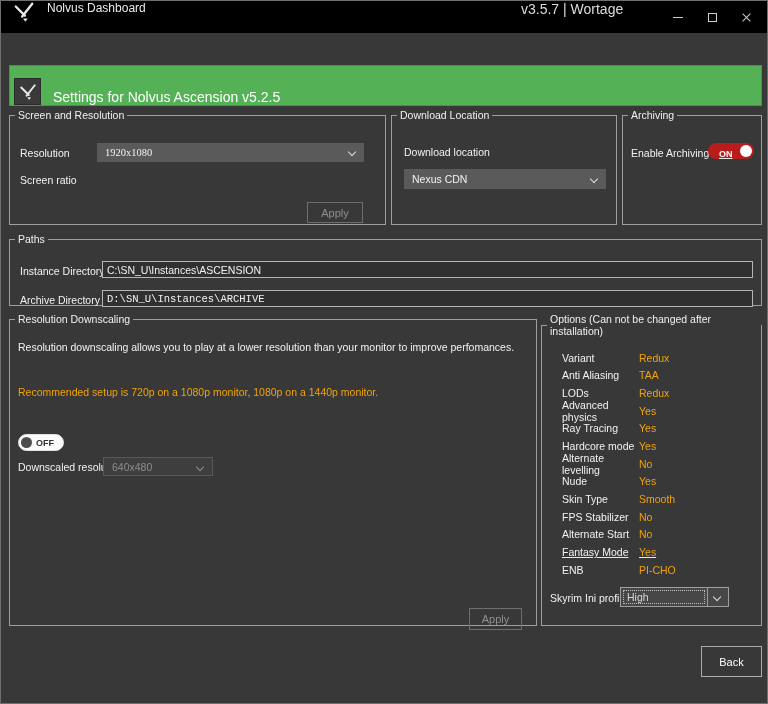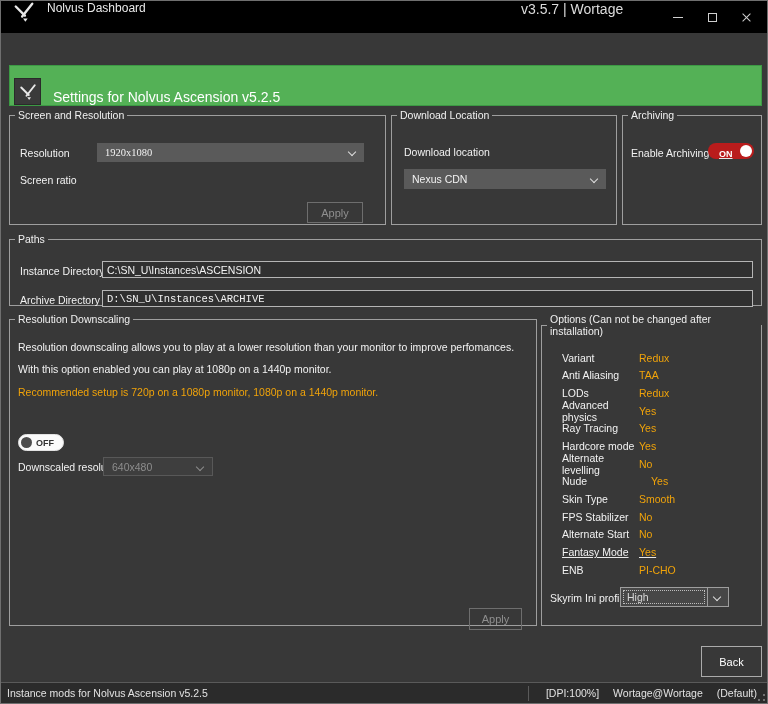--- a/index.html
+++ b/index.html
@@ -195,21 +195,20 @@
     <legend>Paths</legend>
     <span class="lbl" style="left:10px; top:20px;">Instance Directory</span>
     <input class="path-input" style="left: 92px; top: 16px; width: 651px;" value="C:\SN_U\Instances\ASCENSION">
     <span class="lbl" style="left:10px; top:49px;">Archive Directory</span>
     <input class="path-input" style="left: 92px; top: 45px; width: 651px; font-family: Liberation Mono, monospace;" value="D:\SN_U\Instances\ARCHIVE">
   </fieldset>
 
   <fieldset style="left:8px; top:312px; width:528px; height:313px;">
     <legend>Resolution Downscaling</legend>
     <span class="ds-line" style="top:16px;">Resolution downscaling allows you to play at a lower resolution than your monitor to improve perfomances.</span>
-    <span class="ds-line" style="top:38px;">With this option enabled you can play at 1080p on a 1440p monitor.</span>
     <span class="ds-line rec" style="top:61px;">Recommended setup is 720p on a 1080p monitor, 1080p on a 1440p monitor.</span>
     <div class="toggle-off" style="left:8px; top:89px;margin-top:20px;">
       <span class="knob"></span>
       <span class="t-label">OFF</span>
     </div>
     <span class="lbl" style="left:8px; top:136px;">Downscaled resolution</span>
     <div class="dd disabled" style="left:93px; top:132px; width:110px;">
       <span>640x480</span>
       <span class="chev"></span>
     </div>
@@ -240,21 +239,21 @@
         <span class="o-val">Yes</span>
       </div>
     <div class="opt-row" style="top:100px;">
         <span class="o-lbl">Hardcore mode</span>
         <span class="o-val">Yes</span>
       </div>
     <div class="opt-row" style="top:118px;">
         <span class="o-lbl">Alternate levelling</span>
         <span class="o-val">No</span>
       </div>
-    <div class="opt-row" style="top:135px;gap:12px;">
+    <div class="opt-row" style="top:135px;">
         <span class="o-lbl">Nude</span>
         <span class="o-val">Yes</span>
       </div>
     <div class="opt-row" style="top:153px;">
         <span class="o-lbl">Skin Type</span>
         <span class="o-val">Smooth</span>
       </div>
     <div class="opt-row" style="top:171px;">
         <span class="o-lbl">FPS Stabilizer</span>
         <span class="o-val">No</span>
@@ -276,28 +275,14 @@
     <div class="dd-boxed" style="left:78px; top:250px; width:109px;">
       <span class="dd-text">High</span>
       <span class="dd-arrow">
           <span class="chev"></span>
         </span>
     </div>
   </fieldset>
 
   <div class="btn primary" style="left:700px; top:645px; width:61px; height:31px;">Back</div>
 
-  <div class="statusbar">
-    <span class="left-text">Instance mods for Nolvus Ascension v5.2.5</span>
-    <span class="sep"></span>
-    <span class="right-zone">
-      <span>[DPI:100%]</span>
-      <span>Wortage@Wortage</span>
-      <span>(Default)</span>
-    </span>
-    <svg class="grip" width="9" height="9">
-      <circle cx="7" cy="2" r="1" fill="#8a8a8a"></circle>
-      <circle cx="7" cy="7" r="1" fill="#8a8a8a"></circle>
-      <circle cx="2" cy="7" r="1" fill="#8a8a8a"></circle>
-    </svg>
-  </div>
 
 </div>
 
 </body></html>

